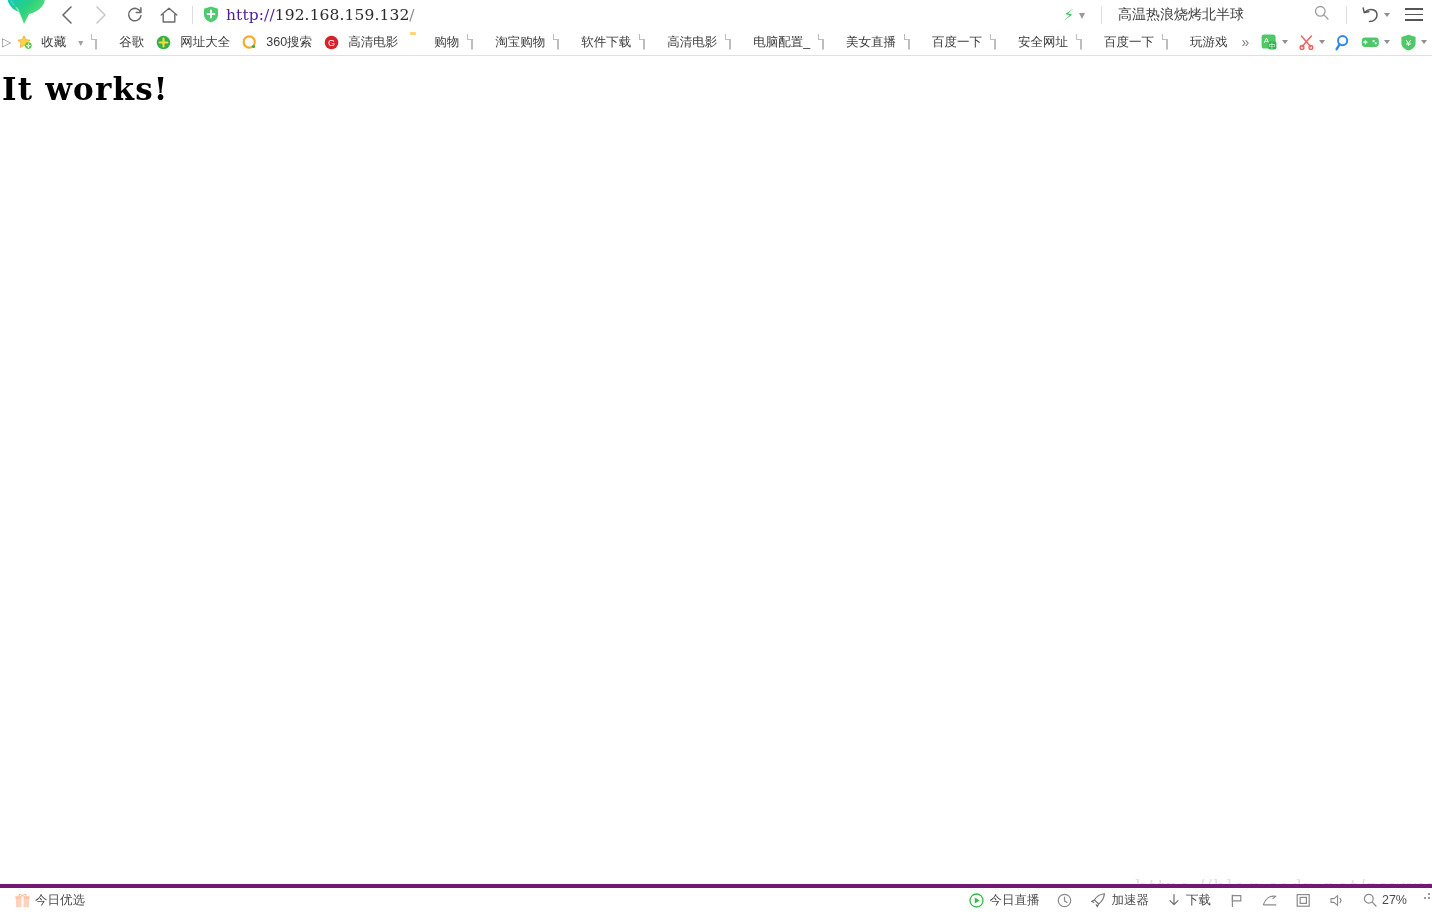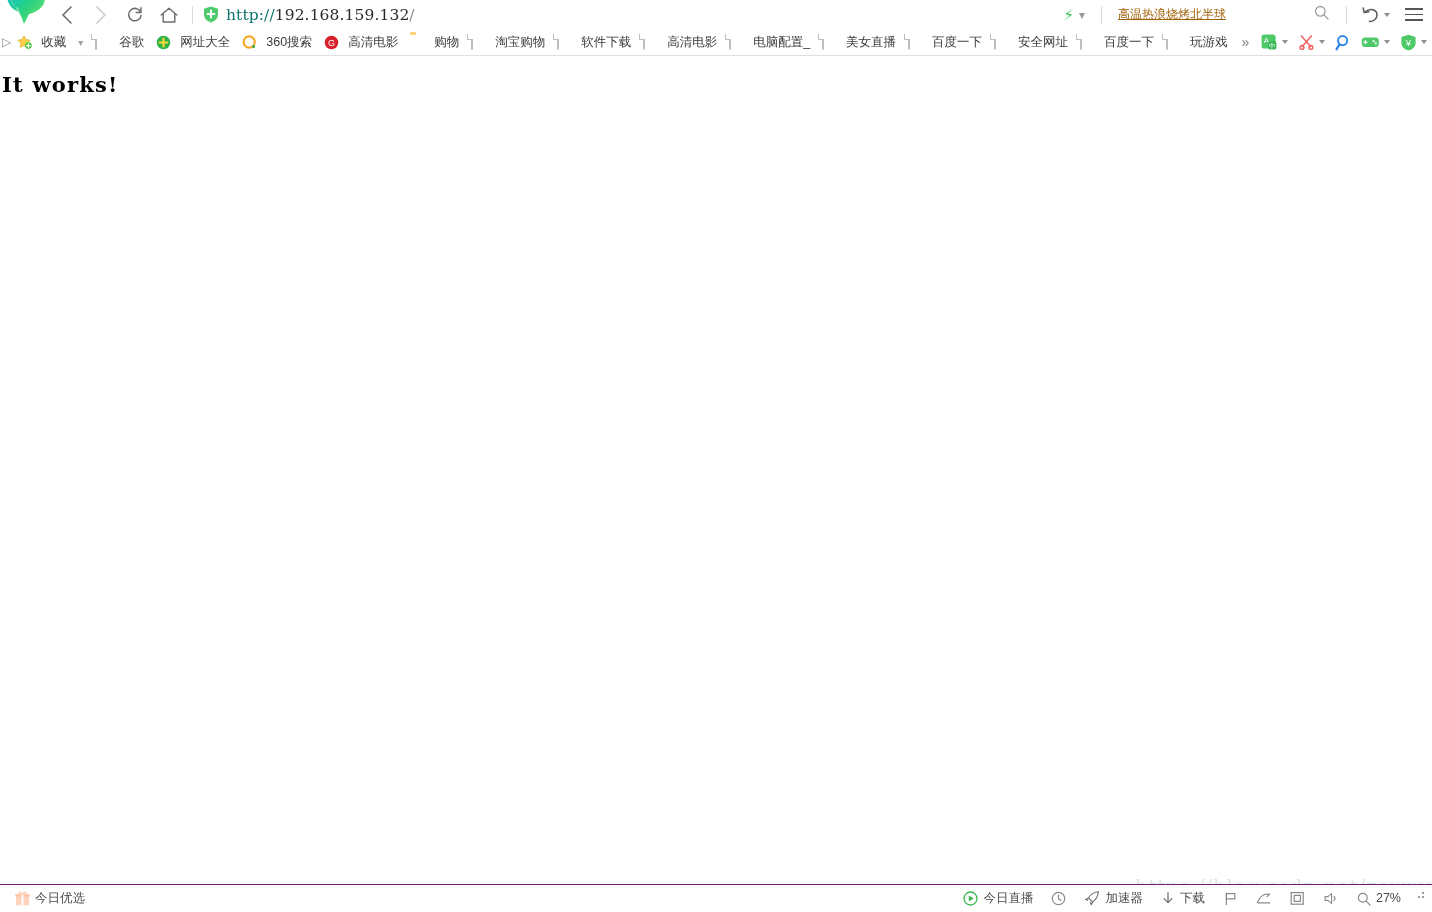--- a/index.html
+++ b/index.html
@@ -64,21 +64,21 @@
     flex: 0 0 16px;
     position: relative;
   }
   .url-text {
     font-size: 15.5px;
     color: #2b2b2b;
     letter-spacing: 0.1px;
     white-space: nowrap;
     font-family: "DejaVu Serif", "Liberation Serif", serif;
   }
-  .url-text .scheme { color: #0f766e; }
+  .url-text .scheme { color: #4c1d95; }
   .url-text .tail { color: #8d8d8d; }
   .nav-right {
     display: flex;
     align-items: center;
     flex: 0 0 auto;
     height: 28px;
     padding-right: 4px;
   }
   .bolt { color: #39c159; font-size: 15px; line-height: 1; padding: 0 3px 0 8px; }
   .chev {
@@ -87,25 +87,24 @@
     padding: 0 10px 0 2px;
   }
   .searchbox {
     display: flex;
     align-items: center;
     height: 24px;
     min-width: 232px;
     padding: 0 4px 0 10px;
   }
   .search-text {
-    font-size: 12px;
-    color: #a16207;
+    font-size: 14px;
+    color: #404040;
     white-space: nowrap;
     flex: 1 1 auto;
-    text-decoration: underline;
   }
   .search-ico { color: #9d9d9d; width: 30px; text-align: center; }
   .undo-wrap { display: flex; align-items: center; padding: 0 2px 0 8px; color: #555; }
   .hamburger { width: 34px; display: flex; flex-direction: column; gap: 4px; align-items: center; padding-left: 6px; }
   .hamburger i { display: block; width: 18px; height: 1.6px; background: #555; }
 
   
   .bookmarks {
     height: 27px;
     min-height: 27px;
@@ -179,43 +178,43 @@
 
   
   .content {
     flex: 1 1 auto;
     background: #ffffff;
     position: relative;
     overflow: hidden;
   }
   .it-works {
     font-family: "DejaVu Serif", "Liberation Serif", serif;
-    font-size: 21px;
+    font-size: 31px;
     font-weight: bold;
     color: #000000;
     margin: 18px 0 0 2px;
     letter-spacing: 1.2px;
     line-height: 1;
   }
 
   
   .statusbar {
     height: 28px;
     min-height: 28px;
-    border-top: 1px solid #701a75;
+    border-top: 4px solid #701a75;
     background: #ffffff;
     display: flex;
     align-items: center;
     font-size: 12.5px;
     color: #4a4a4a;
     position: relative;
     z-index: 3;
   }
   .sb-left { display: flex; align-items: center; gap: 7px; padding-left: 6px; }
-  .sb-right { display: flex; align-items: flex-start; margin-left: auto; padding-right: 6px; }
+  .sb-right { display: flex; align-items: flex-start; margin-left: auto; }
   .sb-item {
     display: flex; align-items: center; gap: 5px;
     padding: 0 9px; height: 22px;
   }
   .sb-lbl { font-size: 12.5px; color: #4a4a4a; line-height: 1; }
   .resize-grip {
     width: 12px; height: 12px;
     margin-left: 4px;
     position: relative;
   }

